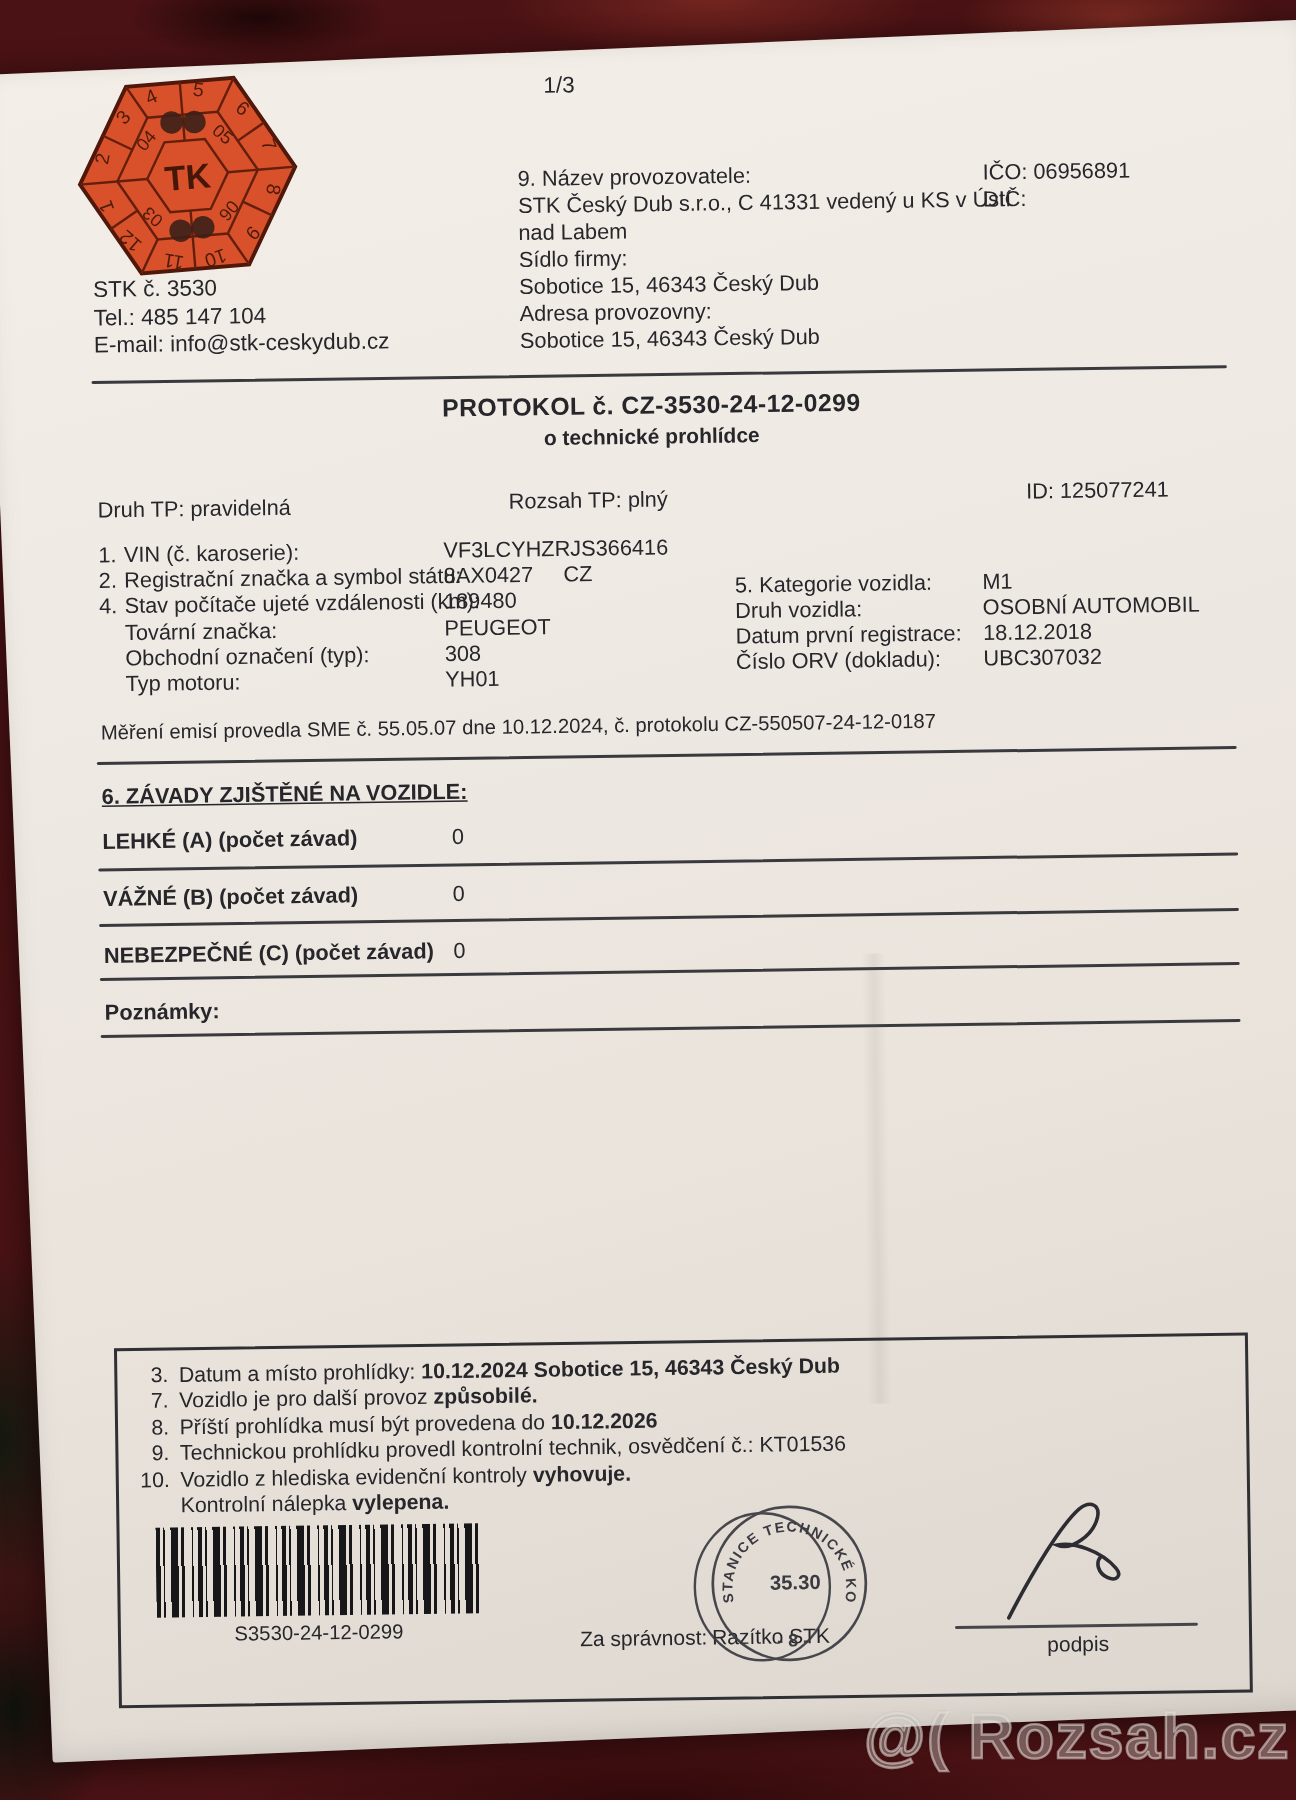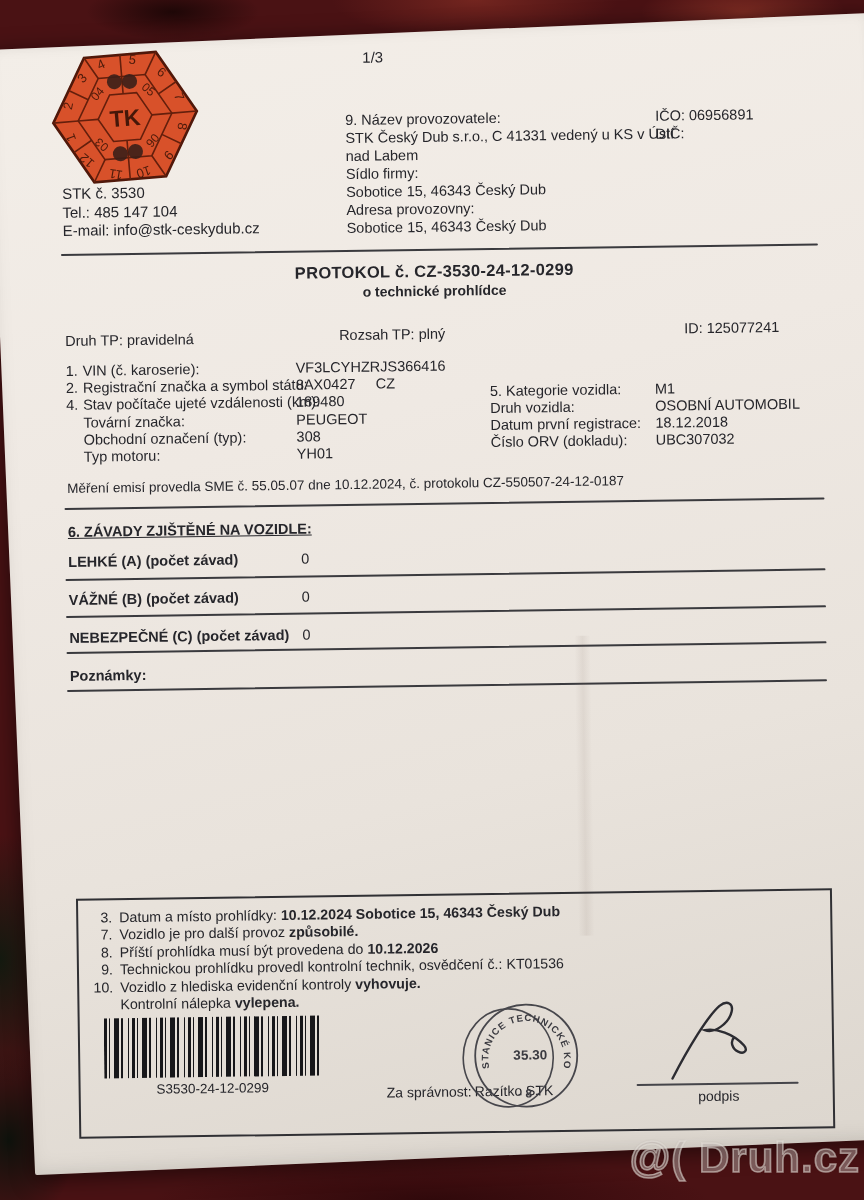--- a/index.html
+++ b/index.html
@@ -281,13 +281,13 @@
           <path d="M 22,78 C 38,48 58,16 70,6 C 78,0 84,4 82,12 C 79,24 64,34 55,30 C 66,28 84,34 94,46 C 98,51 94,55 88,52 C 82,49 80,42 84,38" fill="none" stroke="#2c2c32" stroke-width="2.4" stroke-linecap="round"></path>
         </svg>
       </div>
       <div class="rule" style="left:556px;top:191px;width:162px;height:1.6px;background:#45454a;"></div>
       <div class="abs" style="left:590px;top:196px;width:96px;text-align:center;font-size:14px;">podpis</div>
     </div>
 
   </div>
 </div>
 
-<div class="watermark">@( Druh.cz</div>
+<div class="watermark">@( Rozsah.cz</div>
 
 </body></html>

